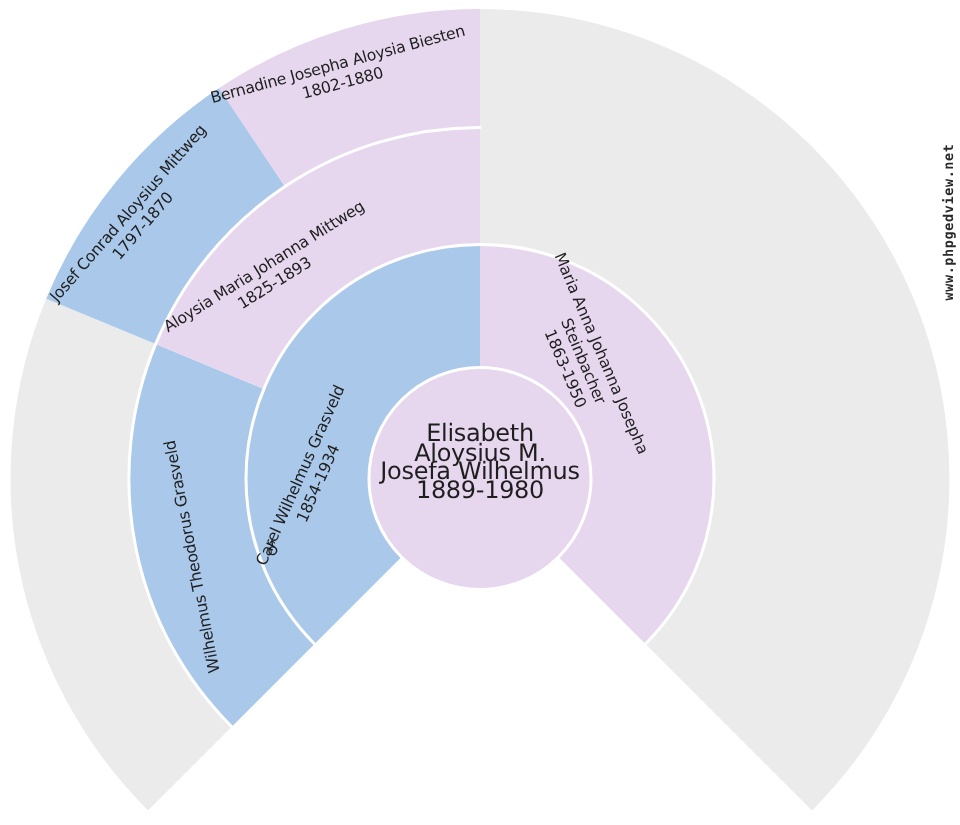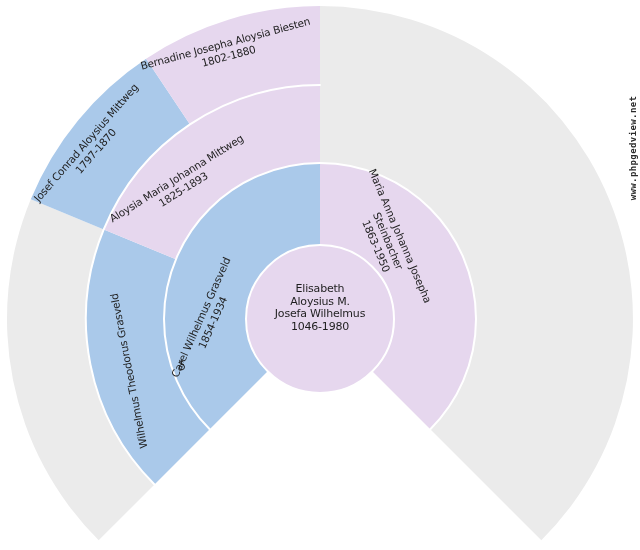--- a/index.html
+++ b/index.html
@@ -17,21 +17,21 @@
     position:absolute;
     transform:translate(-50%,-50%) rotate(var(--rot,0deg));
     text-align:center;
     white-space:nowrap;
     font-size:10.5px;
     line-height:13px;
     letter-spacing:-0.2px;
     color:#1e1e1e;
   }
   .person-label.center-label{
-    font-size:11px;
+    font-size:16px;
     line-height:12.5px;
   }
   .gender-symbol{
     position:absolute;
     transform:translate(-50%,-50%) rotate(-50deg);
     font-size:11px;
     color:#1e1e1e;
   }
   .watermark{
     position:absolute;
@@ -65,21 +65,21 @@
     <path class="sep-arc" d="M 154.5,484.5 A 234,234 0 0 1 320,85" style="stroke: rgb(255, 255, 255);"></path>
     <path class="sep-arc" d="M 209.7,429.3 A 156,156 0 1 1 430.3,429.3" style="stroke: rgb(255, 255, 255);"></path>
 
     <circle cx="320" cy="319" r="74" stroke="#ffffff" stroke-width="2" style="fill: rgb(230, 215, 238);"></circle>
   </svg>
 
   <div class="person-label center-label" style="left:320px;top:308px;">
     <div>Elisabeth</div>
     <div>Aloysius M.</div>
     <div>Josefa Wilhelmus</div>
-    <div>1046-1980</div>
+    <div>1889-1980</div>
   </div>
 
   <div class="person-label" style="left:207px;top:320px;--rot:-66deg;">
     <div>Carel Wilhelmus Grasveld</div>
     <div>1854-1934</div>
   </div>
 
   <div class="person-label" style="left:388px;top:241px;--rot:67deg;">
     <div>Maria Anna Johanna Josepha</div>
     <div>Steinbacher</div>

